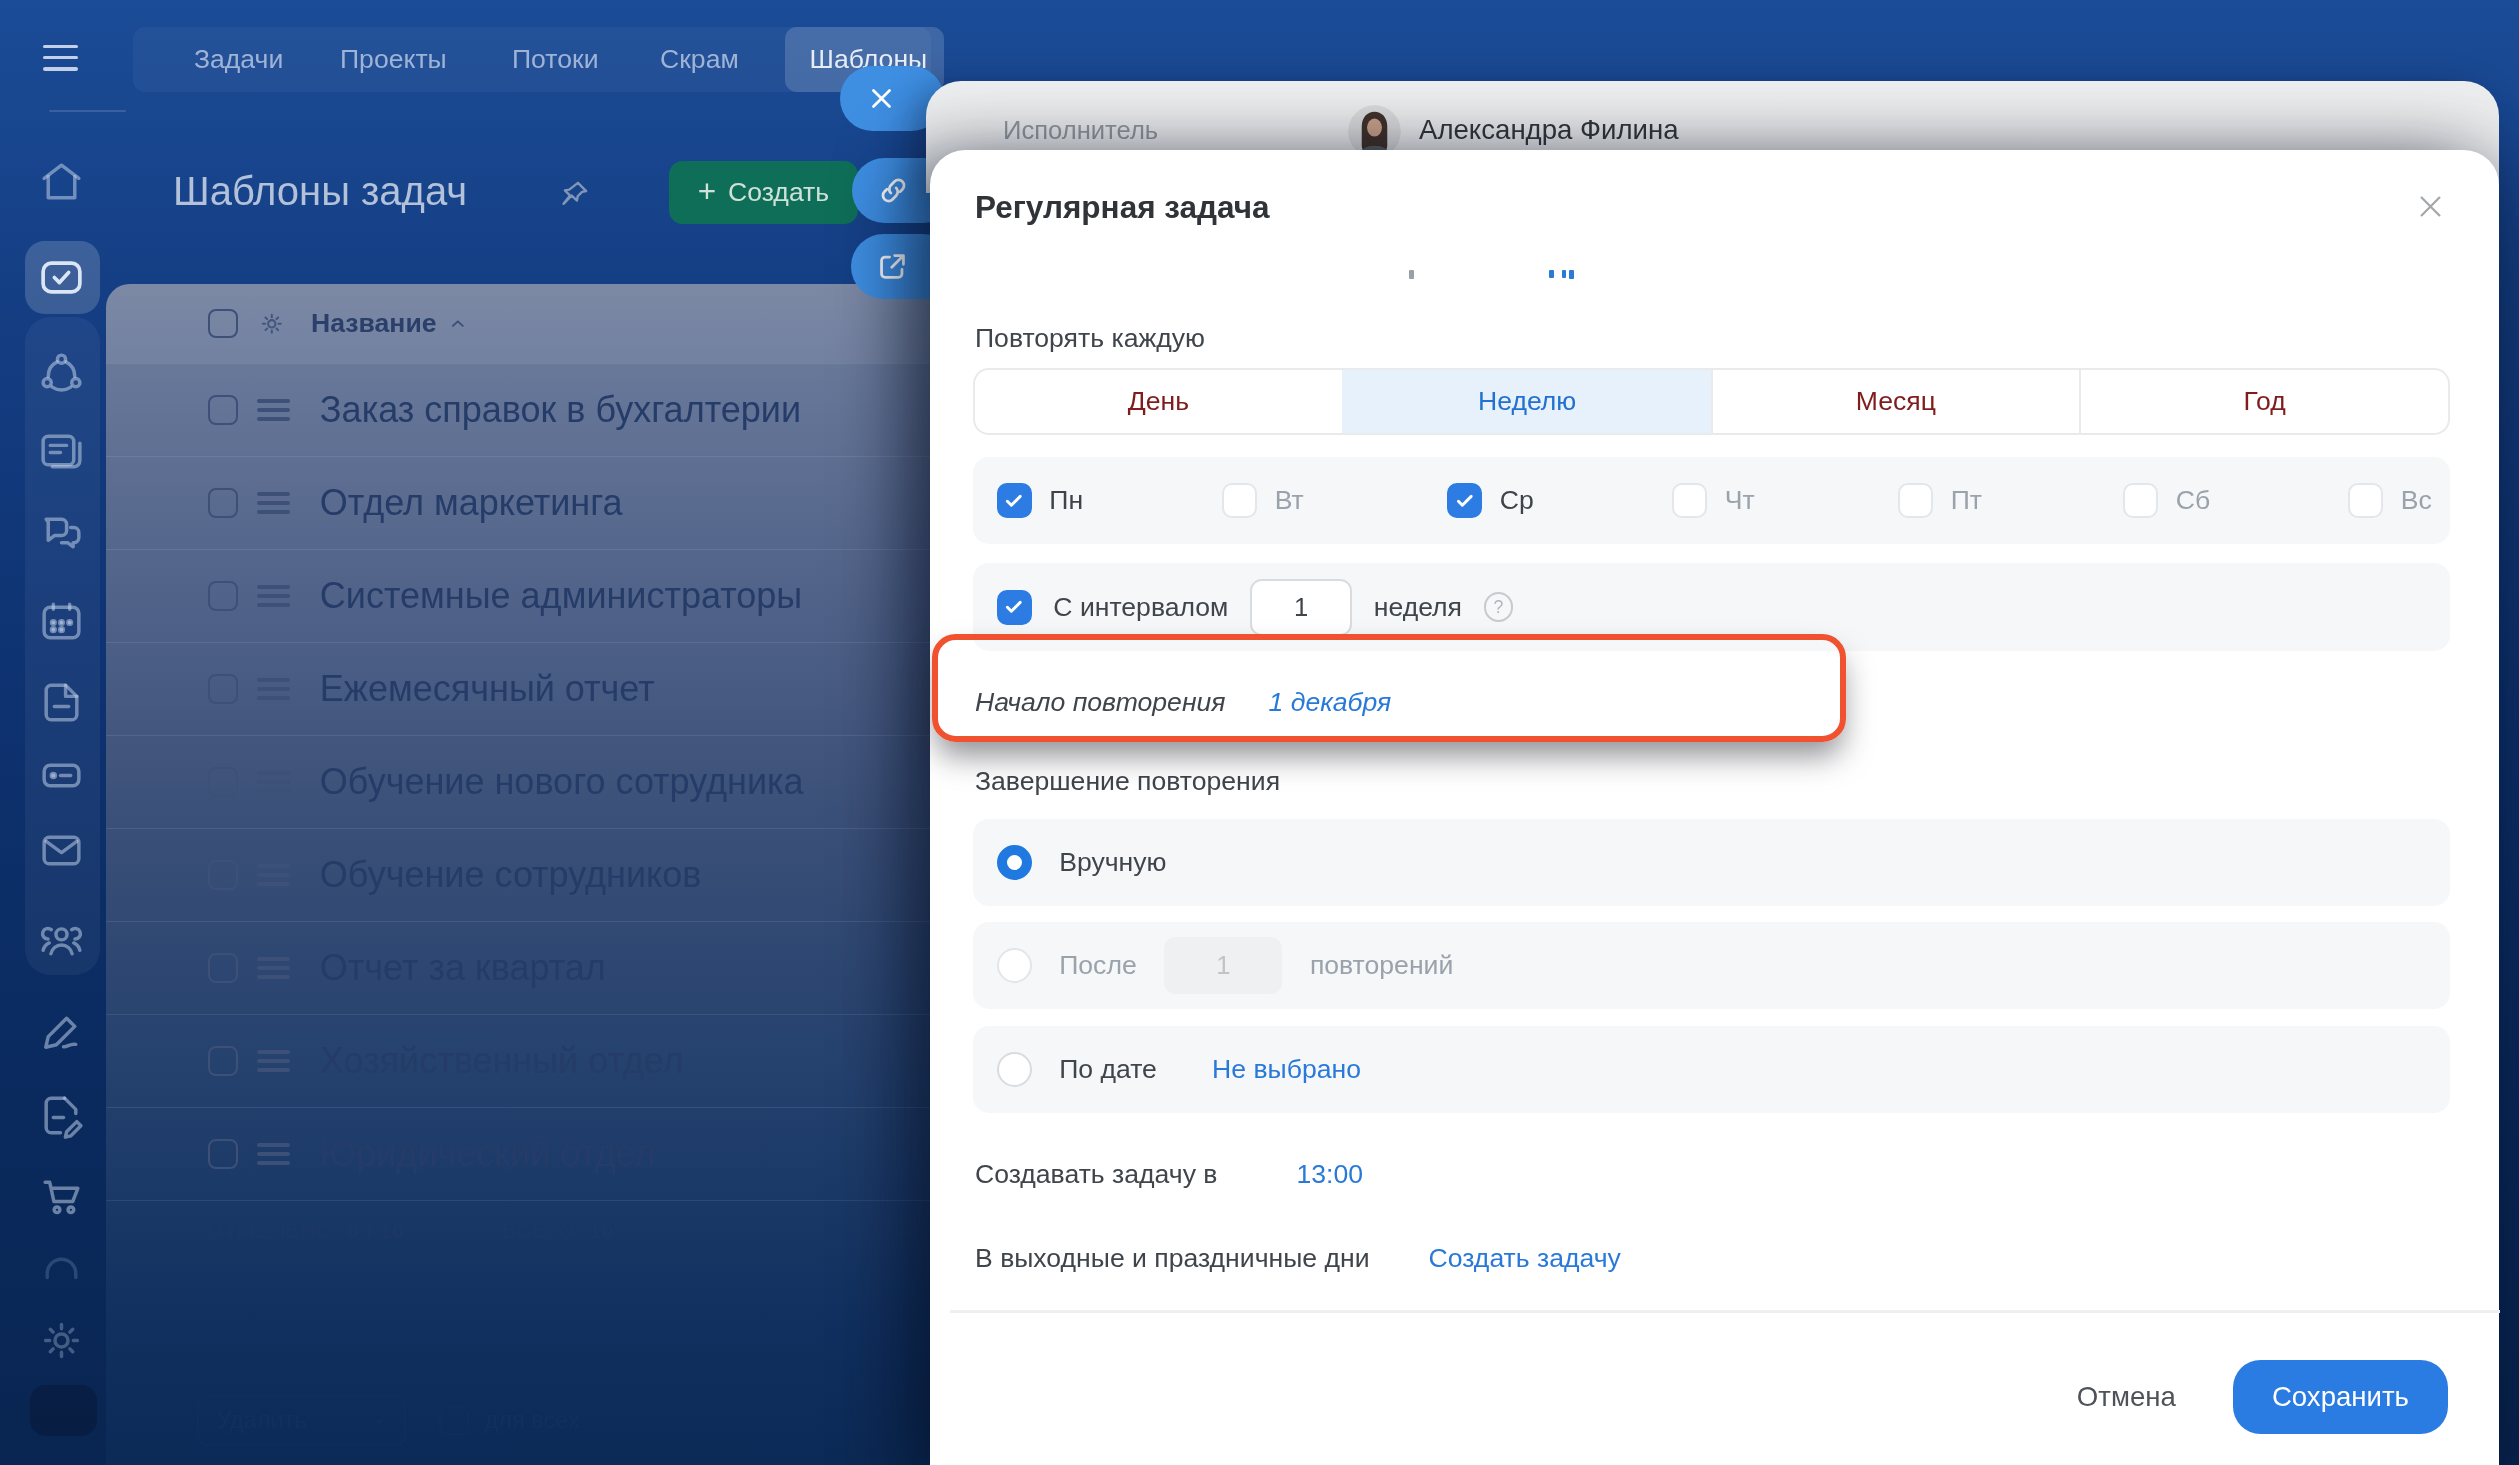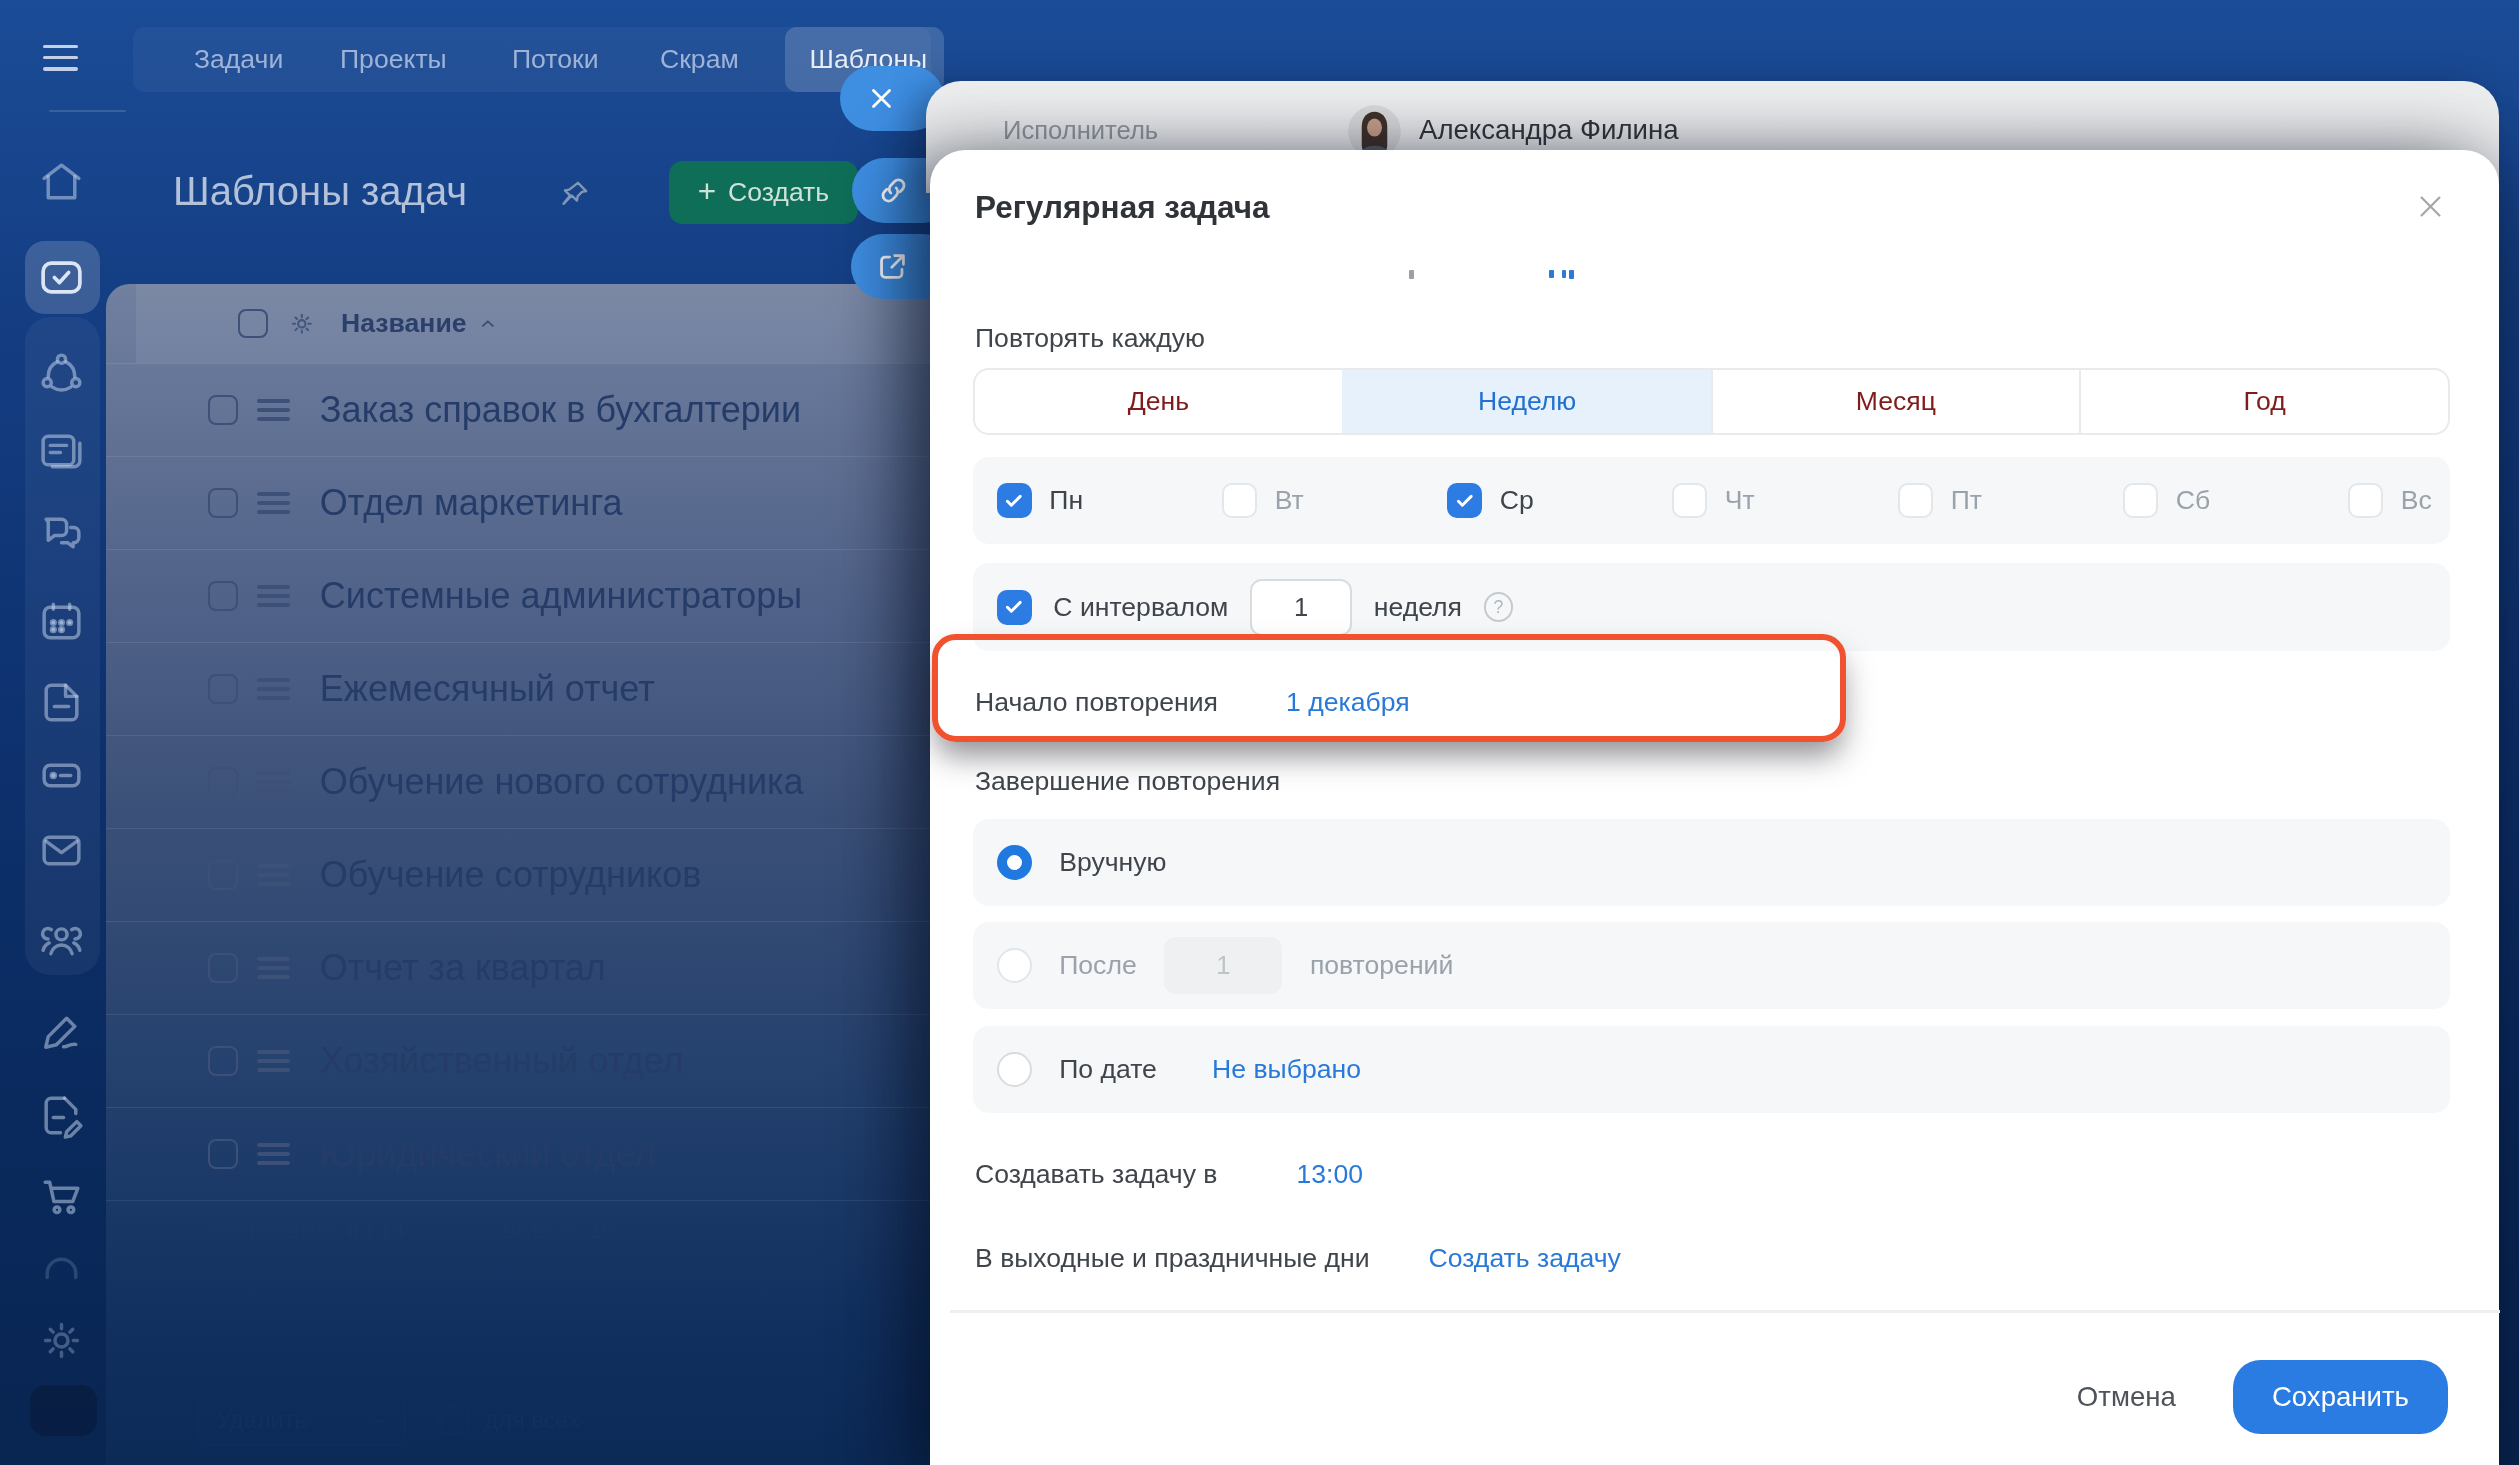--- a/index.html
+++ b/index.html
@@ -29,21 +29,21 @@
   
   .page-title{left:173px;top:169px;font-size:40px;font-weight:500;color:#b3c1d9;}
   .pin-icon{left:558px;top:178px;width:33px;height:33px;color:#8297b8;}
   .create-btn{left:669px;top:161px;width:189px;height:63px;border-radius:13.8px;background:#0f6e58;color:#cfe2da;
     font-size:26.6px;display:flex;align-items:center;justify-content:center;gap:11.8px;cursor:pointer;}
   .create-btn .plus{font-size:31.5px;font-weight:300;margin-top:-3px;}
 
   
   .table-card{left:106px;top:284px;width:889px;height:1182px;border-radius:23.6px 0 0 0;overflow:hidden;
     background:linear-gradient(180deg,#71809f 0%,#56678d 22%,#3b5078 45%,#23406d 68%,#11305f 88%,#0c2a56 100%);}
-  .thead{height:79px;display:flex;align-items:center;background:rgba(255,255,255,0.07);padding-left:102px;position:relative;margin-left:30px;}
+  .thead{height:79px;display:flex;align-items:center;background:rgba(255,255,255,0.07);padding-left:102px;position:relative;}
   .tcheck{width:29.6px;height:29.6px;border:2px solid #3c5078;border-radius:7.9px;box-sizing:border-box;cursor:pointer;flex:none;}
   .thead .tcheck{position:absolute;left:102px;}
   .thead .gear{position:absolute;left:152px;width:27.6px;height:27.6px;color:#42567e;cursor:pointer;}
   .thead .hname{position:absolute;left:205px;display:flex;align-items:center;gap:11.8px;font-size:26.6px;font-weight:600;color:#2a3f6a;cursor:pointer;}
   .thead .chev{width:19.7px;height:19.7px;color:#3b5078;}
   .trow{height:92px;display:flex;align-items:center;border-top:1px solid rgba(255,255,255,0.09);padding-left:102px;gap:21.7px;cursor:pointer;}
   .drag{width:33px;height:21.7px;display:flex;flex-direction:column;justify-content:space-between;flex:none;margin-left:-2px;}
   .drag i{display:block;height:3.9px;border-radius:2px;background:#3c5078;}
   .trow .tname{font-size:36px;color:#253c68;white-space:nowrap;margin-left:7.9px;}
   .tfoot{height:59px;display:flex;align-items:center;border-top:1px solid rgba(255,255,255,0.08);
@@ -94,21 +94,21 @@
   .cbx{width:35px;height:35px;border-radius:9.9px;background:#fff;border:2px solid #e4e7ea;box-sizing:border-box;flex:none;cursor:pointer;}
   .cbx.on{background:#2d7ce3;border-color:#2d7ce3;display:flex;align-items:center;justify-content:center;}
   .cbx.on svg{width:23.6px;height:23.6px;color:#fff;}
   .day .dl{color:#9aa2ab;}
   .day.sel .dl{color:#3e444a;}
   .interval{top:413px;height:88px;display:flex;align-items:center;gap:21.7px;padding-left:23.6px;box-sizing:border-box;}
   .num-input{width:102px;height:57px;border:2px solid #d8dcdf;border-radius:11.8px;background:#fff;box-sizing:border-box;
     display:flex;align-items:center;justify-content:center;font-size:25.6px;color:#3f454b;}
   .annotation{left:2px;top:484px;width:914px;height:108px;border:6.9px solid #f0512f;border-radius:23.6px;box-sizing:border-box;
     box-shadow:0 17.7px 29.6px -3.9px rgba(35,35,45,0.5);z-index:9;pointer-events:none;}
-  .start-row{left:45px;top:523px;height:59px;display:flex;align-items:center;gap:68px;}
+  .start-row{left:45px;top:523px;height:59px;display:flex;align-items:center;gap:43px;font-style:italic;}
   .link{color:#2979d9;cursor:pointer;white-space:nowrap;}
   .end-label{left:45px;top:616px;}
   .opt{display:flex;align-items:center;gap:27.6px;padding-left:23.6px;box-sizing:border-box;height:87px;}
   .opt1{top:669px;} .opt2{top:772px;} .opt3{top:876px;}
   .radio{width:35px;height:35px;border-radius:50%;box-sizing:border-box;background:#fff;border:2px solid #d9dcdf;flex:none;cursor:pointer;}
   .radio.on{border:10.8px solid #1f79e0;}
   .opt .ol{color:#3f454b;}
   .opt.dis .ol{color:#9aa2ab;}
   .opt.dis .radio{border-color:#e3e6e8;}
   .dis-input{width:118px;height:57px;border-radius:11.8px;background:#eef0f1;display:flex;align-items:center;justify-content:center;

